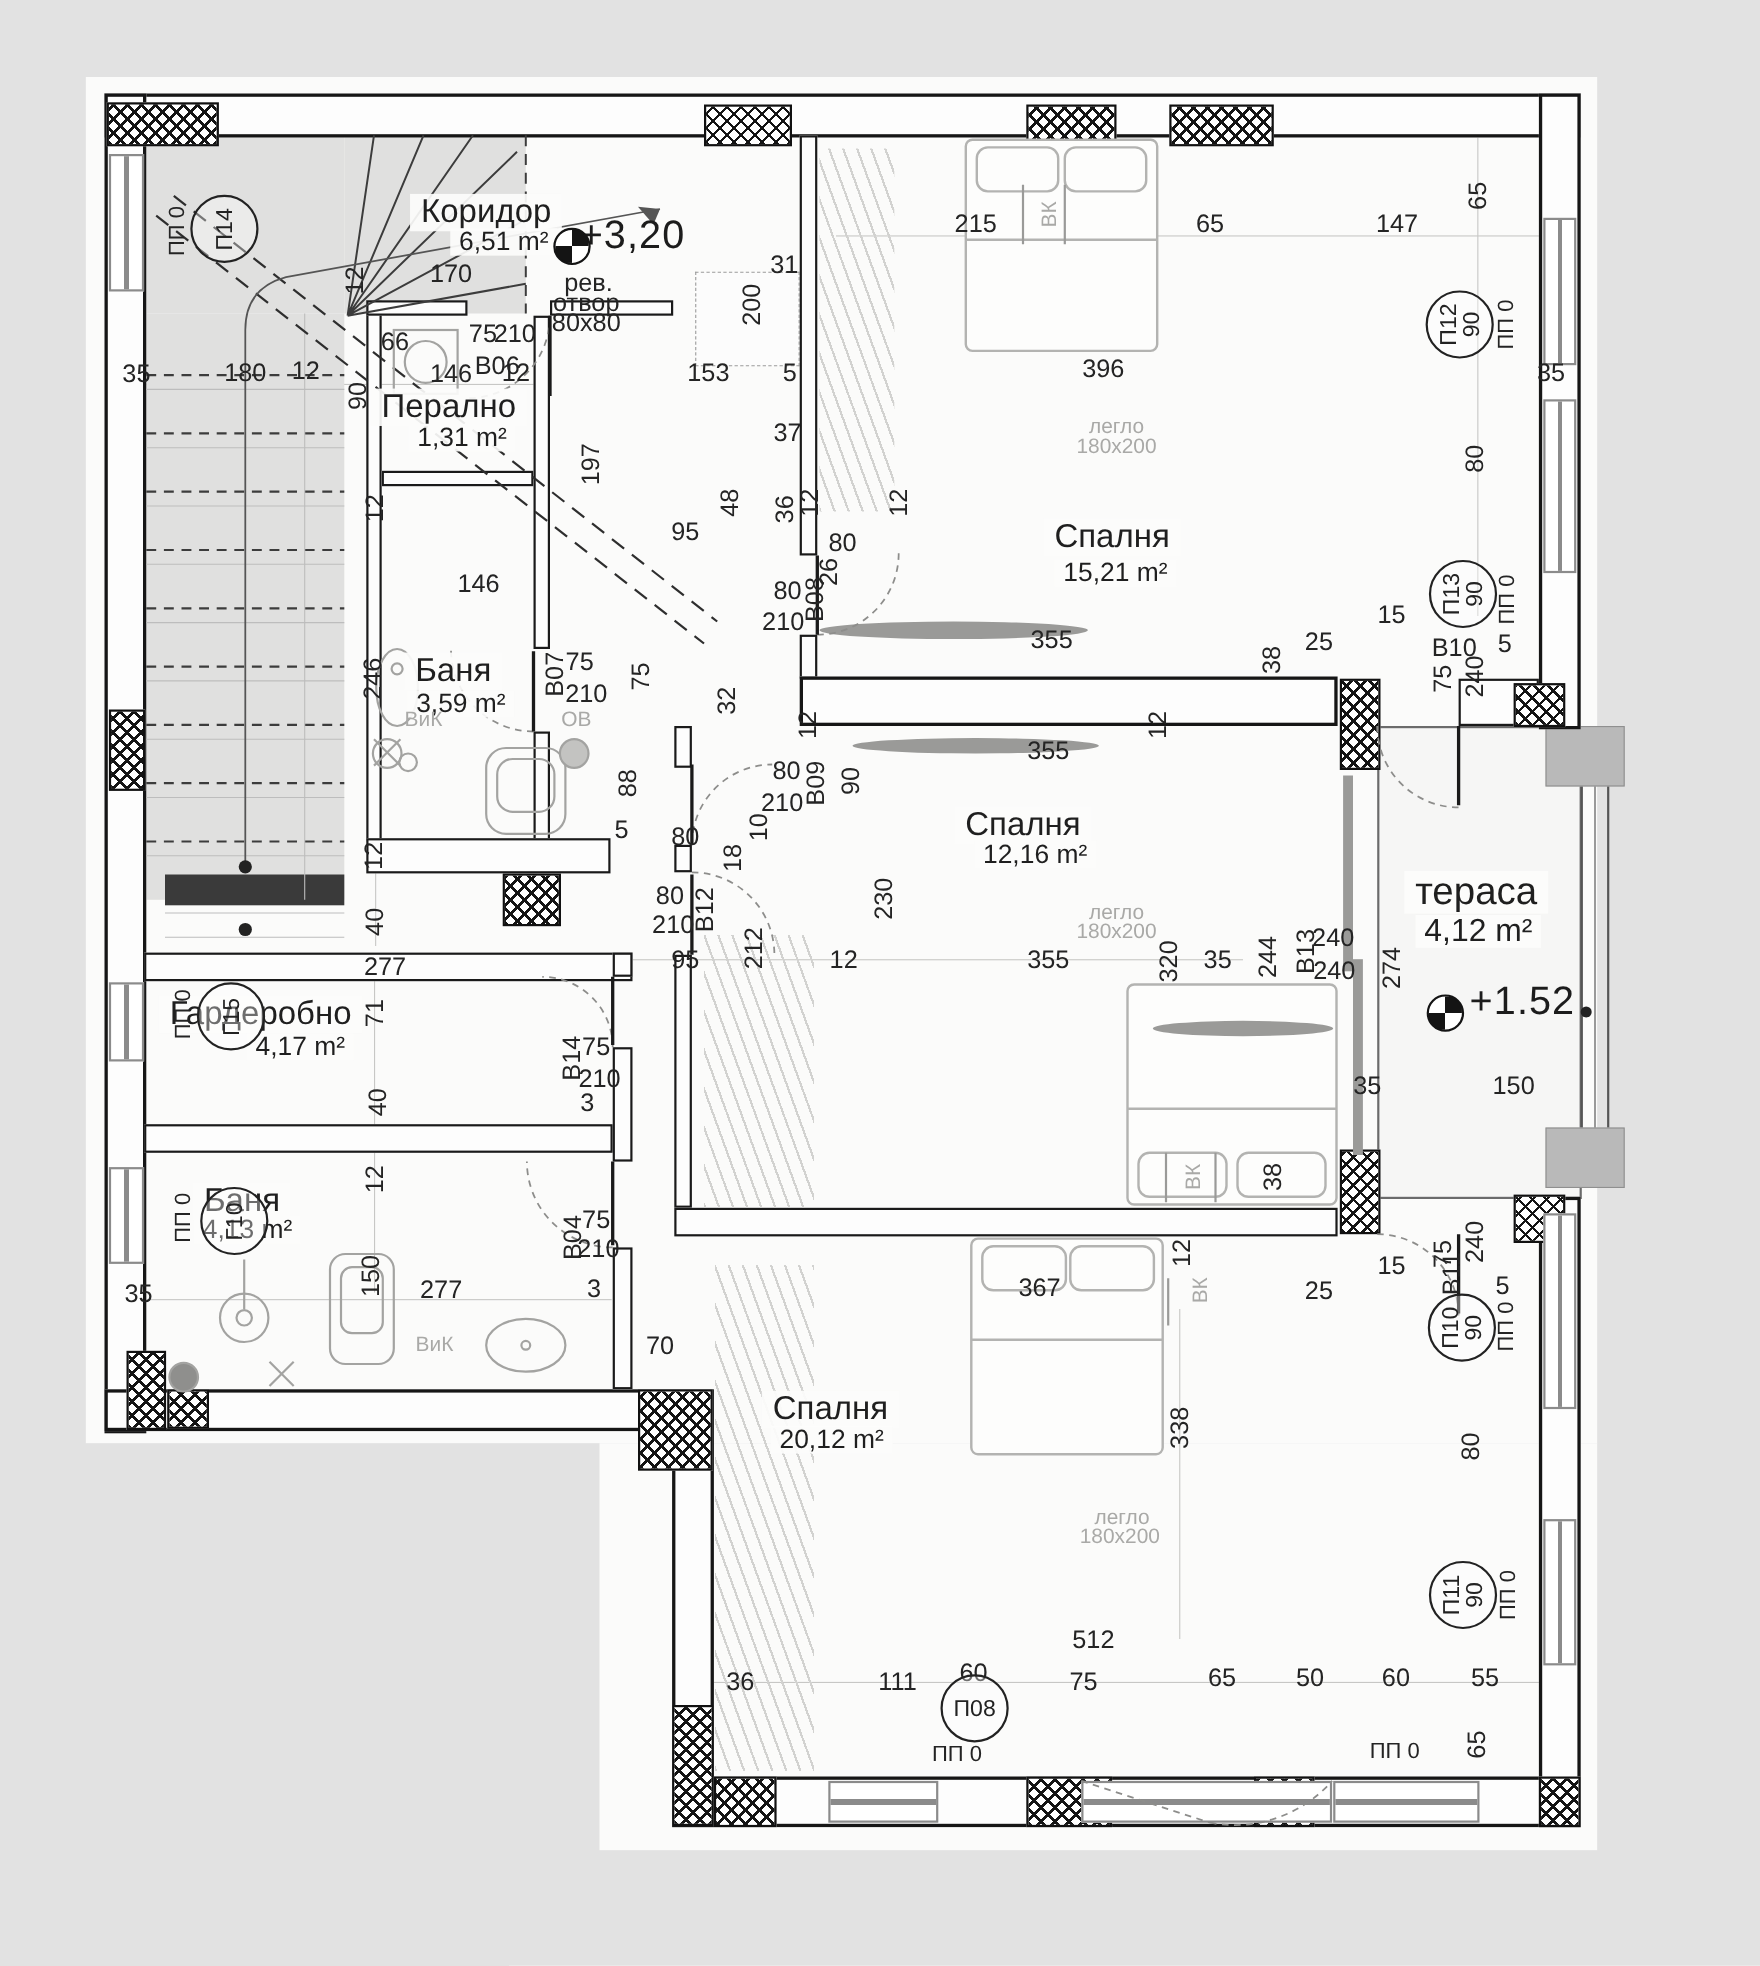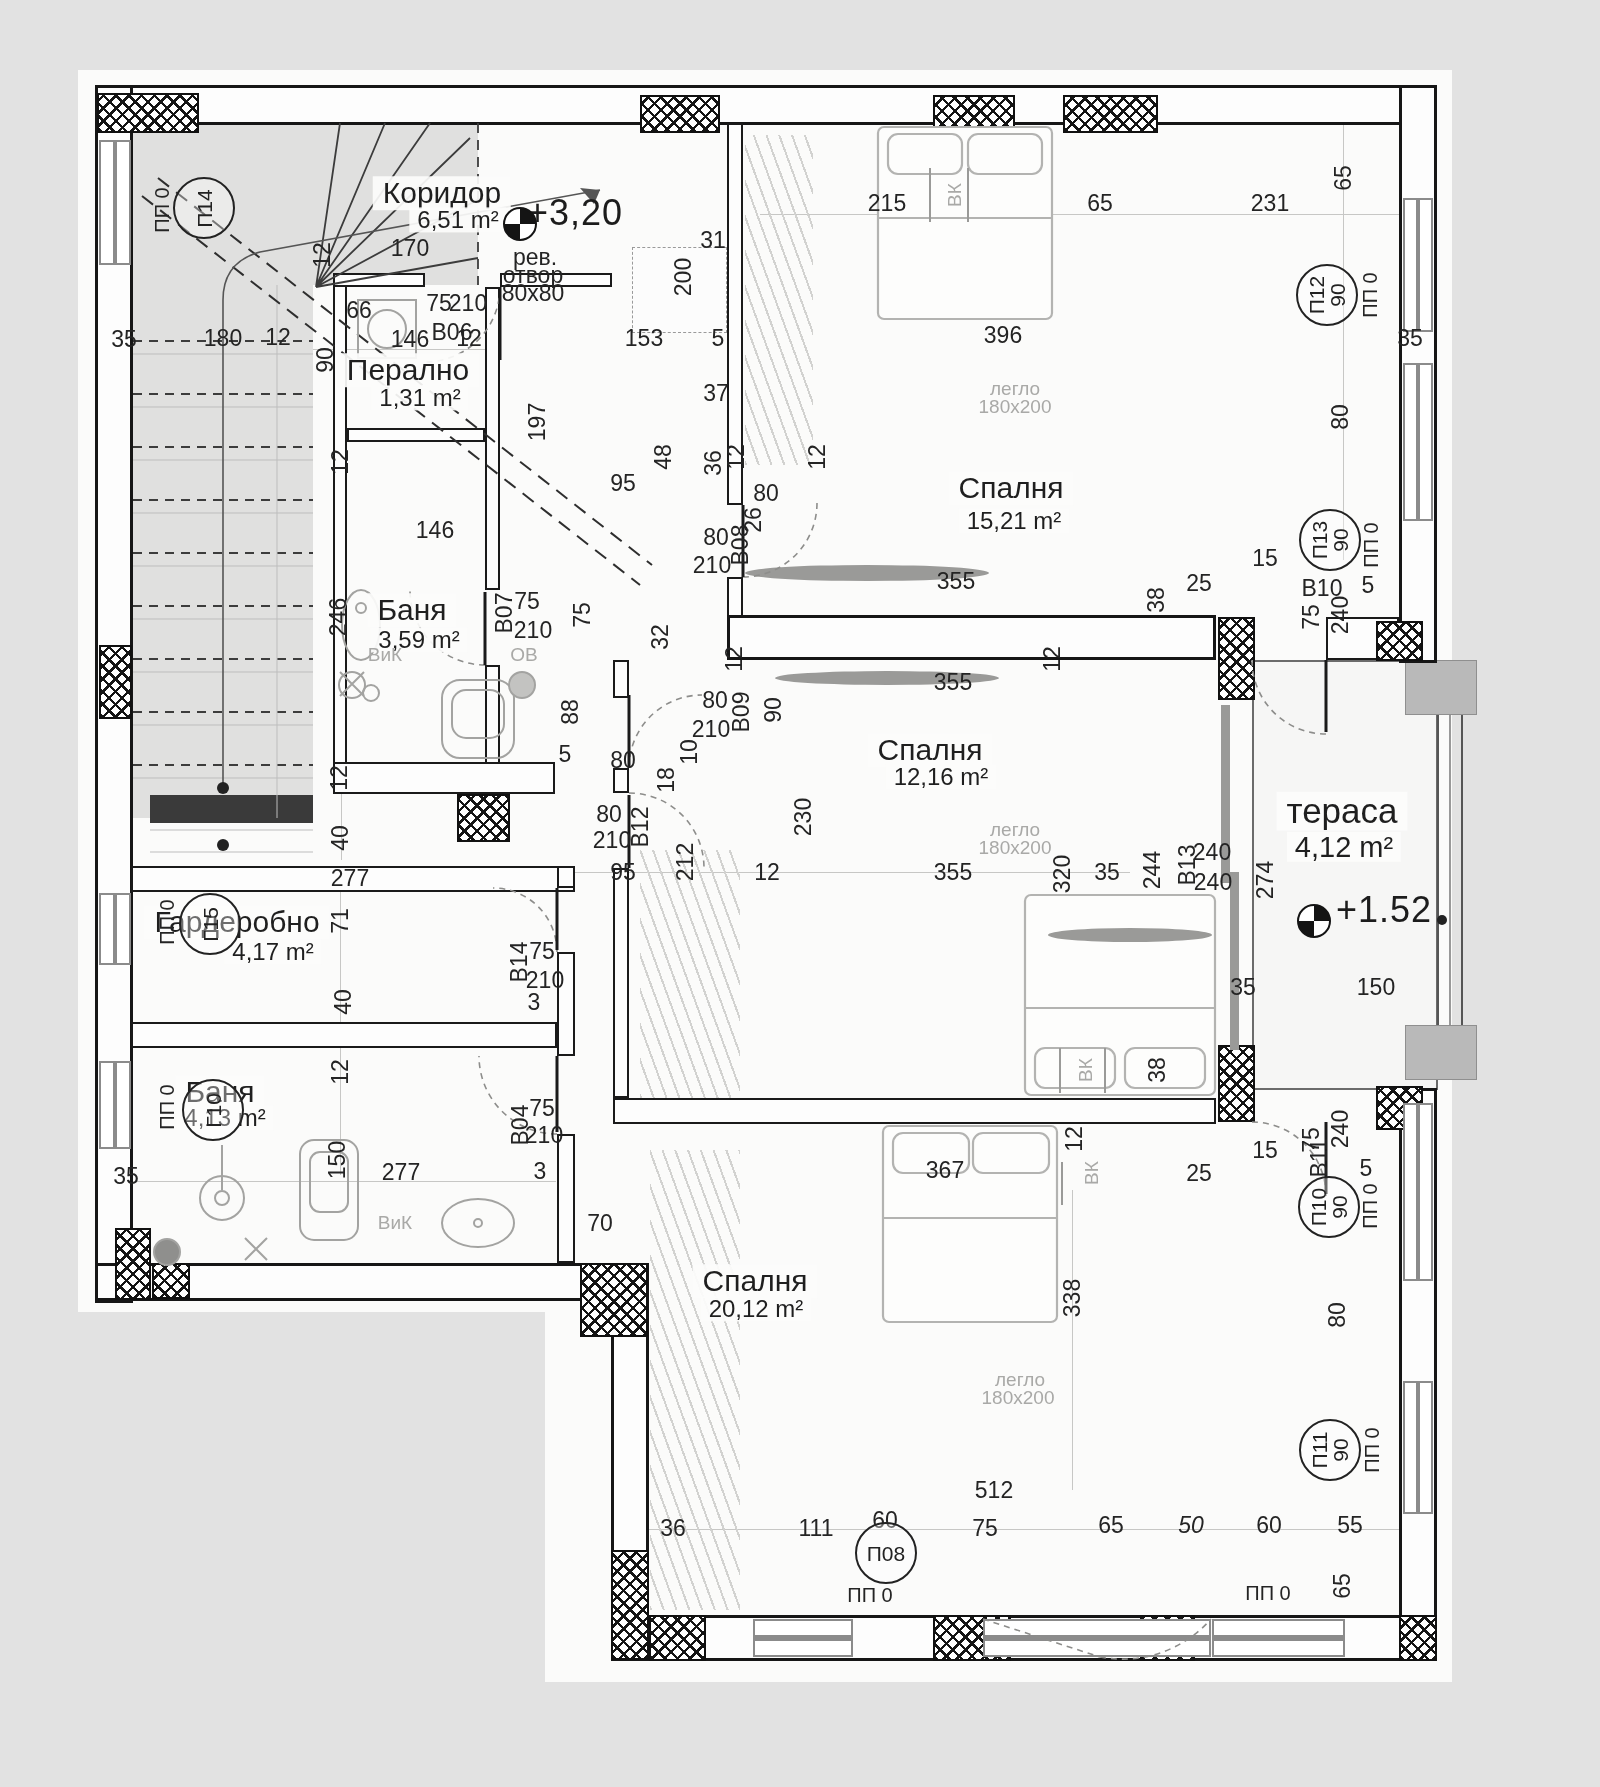--- a/index.html
+++ b/index.html
@@ -270,21 +270,21 @@
       <span class="lb rname" style="left: 220px; top: 1092px;">Баня</span>
       <span class="lb rarea" style="left: 225px; top: 1118px;">4,13 m²</span>
       <span class="lb rname" style="left: 755px; top: 1281px;">Спалня</span>
       <span class="lb rarea" style="left: 756px; top: 1309px;">20,12 m²</span>
       <span class="lb lvl" style="left: 575px; top: 213px;">+3,20</span>
       <div class="lvlsym" style="left: 520px; top: 224px;"></div>
       <span class="lb lvl" style="left: 1384px; top: 910px;">+1.52</span>
       <div class="lvlsym" style="left: 1314px; top: 921px;"></div>
       <span class="lb dim" style="left: 887px; top: 203px;">215</span>
       <span class="lb dim" style="left: 1100px; top: 203px;">65</span>
-      <span class="lb dim" style="left: 1270px; top: 203px;">231</span>
+      <span class="lb dim" style="left: 1270px; top: 203px;">147</span>
       <span class="lb dim rot" style="left: 1343px; top: 178px;">65</span>
       <span class="lb dim" style="left: 1003px; top: 335px;">396</span>
       <span class="lb dim" style="left: 410px; top: 248px;">170</span>
       <span class="lb dim" style="left: 713px; top: 240px;">31</span>
       <span class="lb dim rot" style="left: 683px; top: 277px;">200</span>
       <span class="lb dim" style="left: 644px; top: 338px;">153</span>
       <span class="lb dim" style="left: 718px; top: 338px;">5</span>
       <span class="lb dim" style="left: 716px; top: 393px;">37</span>
       <span class="lb dim rot" style="left: 322px; top: 255px;">12</span>
       <span class="lb dim" style="left: 124px; top: 339px;">35</span>
@@ -383,21 +383,21 @@
       <span class="lb dim" style="left: 1243px; top: 987px;">35</span>
       <span class="lb dim" style="left: 1376px; top: 987px;">150</span>
       <span class="lb dim rot" style="left: 1072px; top: 1298px;">338</span>
       <span class="lb dim rot" style="left: 1337px; top: 1315px;">80</span>
       <span class="lb dim" style="left: 994px; top: 1490px;">512</span>
       <span class="lb dim" style="left: 673px; top: 1528px;">36</span>
       <span class="lb dim" style="left: 772px; top: 1528px; margin-left: 44px;">111</span>
       <span class="lb dim" style="left: 885px; top: 1520px;">60</span>
       <span class="lb dim" style="left: 985px; top: 1528px;">75</span>
       <span class="lb dim" style="left: 1111px; top: 1525px;">65</span>
-      <span class="lb dim" style="left: 1191px; top: 1525px; font-style: italic;">50</span>
+      <span class="lb dim" style="left: 1191px; top: 1525px;">50</span>
       <span class="lb dim" style="left: 1269px; top: 1525px;">60</span>
       <span class="lb dim" style="left: 1350px; top: 1525px;">55</span>
       <span class="lb dim rot" style="left: 1342px; top: 1586px;">65</span>
       <span class="lb dim" style="left: 535px; top: 257px;">рев.</span>
       <span class="lb dim" style="left: 533px; top: 275px;">отвор</span>
       <span class="lb dim" style="left: 533px; top: 293px;">80x80</span>
       <span class="lb dim ppl rot" style="left: 162px; top: 210px;">ПП 0</span>
       <span class="lb dim ppl rot" style="left: 167px; top: 922px;">ПП 0</span>
       <span class="lb dim ppl rot" style="left: 167px; top: 1107px;">ПП 0</span>
       <span class="lb dim ppl rot" style="left: 1370px; top: 295px;">ПП 0</span>

